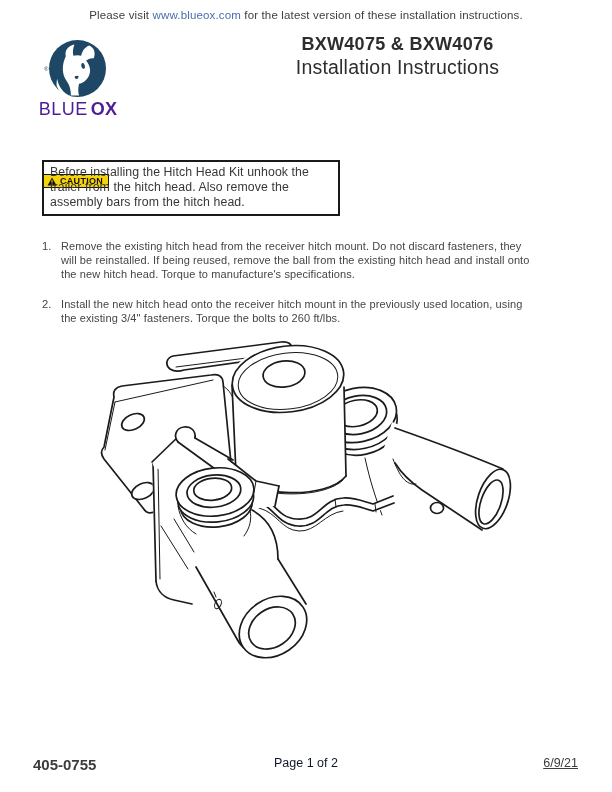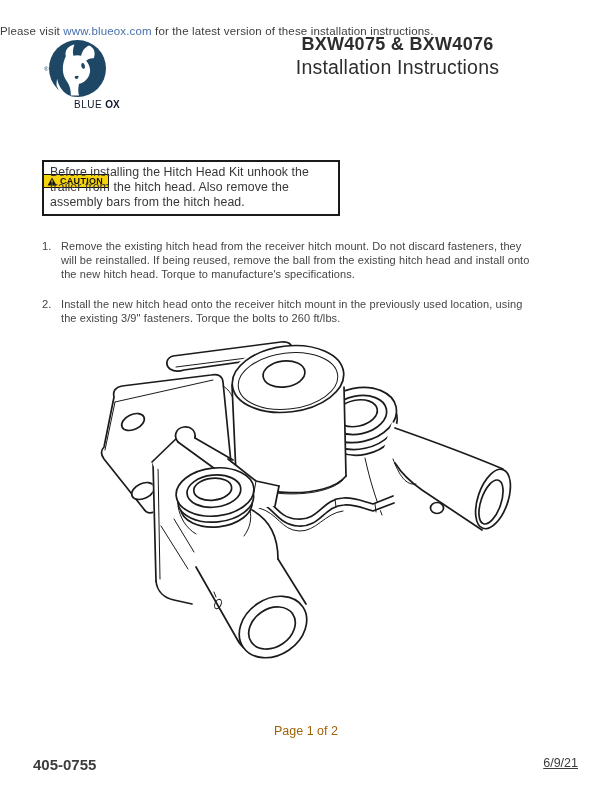--- a/index.html
+++ b/index.html
@@ -2,28 +2,28 @@
 <html><head>
 <meta charset="utf-8">
 <style>
   html,body{margin:0;padding:0;background:#e8e8e8;}
   .page{
     position:relative;width:612px;height:792px;margin:0 auto;
     background:#ffffff;overflow:hidden;
     font-family:"Liberation Sans",sans-serif;color:#3e3e3e;
   }
   
-  .notice{position:absolute;top:25px;left:0;right:0;
+  .notice{position:absolute;top:9px;left:0;right:0;text-align:center;
     font-size:11.5px;letter-spacing:.15px;color:#3e3e3e;}
   .notice a{color:#476fac;text-decoration:none;cursor:pointer;}
   
   .logo-circle{position:absolute;left:49px;top:40px;width:57px;height:57px;}
   .logo-reg{position:absolute;left:44px;top:66px;font-size:6px;color:#1d4765;}
-  .logo-word{position:absolute;left:36px;top:99px;width:84px;text-align:right;
-    font-size:10px;color:#0f172a;letter-spacing:.5px;white-space:nowrap;}
+  .logo-word{position:absolute;left:36px;top:99px;width:84px;text-align:center;
+    font-size:18px;color:#4c1d95;letter-spacing:.5px;white-space:nowrap;}
   .logo-word .w1{font-weight:400;}
   .logo-word .w2{font-weight:700;margin-left:3px;letter-spacing:.2px;}
   
   .title{position:absolute;left:235px;top:34px;width:325px;text-align:center;color:#2d2d2d;}
   .title .models{font-size:18px;font-weight:700;letter-spacing:.3px;margin-bottom:2px;}
   .title .sub{font-size:19.5px;font-weight:400;line-height:21px;letter-spacing:.2px;}
   
   .caution-badge{position:absolute;left:42px;top:146px;display:inline-flex;align-items:center;
     background:#f6d40d;border:1.2px solid #141414;padding:1px 5px 1px 4px;gap:3px;margin-top:28px;}
   .caution-badge .cb-label{font-size:9px;font-weight:700;color:#111;letter-spacing:.3px;}
@@ -36,21 +36,21 @@
   .step .num{width:19px;flex:0 0 19px;font-size:11.2px;color:#454545;}
   .step .txt{flex:1;max-width:472px;font-size:11px;line-height:13.8px;color:#454545;letter-spacing:.1px;}
   
   .figure{position:absolute;left:92px;top:338px;width:430px;height:330px;}
   .figure svg .ln{fill:none;stroke:#1b1b1b;stroke-width:1.7;stroke-linecap:round;stroke-linejoin:round;}
   .figure svg .lnf{fill:#ffffff;stroke:#1b1b1b;stroke-width:1.7;stroke-linejoin:round;}
   .figure svg .thin{fill:none;stroke:#1b1b1b;stroke-width:1;stroke-linecap:round;}
   .figure svg .mask{fill:#ffffff;stroke:none;}
   
   .footer-left{position:absolute;left:33px;top:756px;font-size:15px;color:#3c3c3c;font-weight:bold;}
-  .footer-center{position:absolute;left:0;right:0;top:724px;text-align:center;font-size:12.5px;color:#a16207;}
+  .footer-center{position:absolute;left:0;right:0;top:756px;text-align:center;font-size:12.5px;color:#0f172a;}
   .footer-right{position:absolute;right:34px;top:756px;font-size:12.5px;color:#3c3c3c;text-decoration:underline;}
 </style>
 </head>
 <body>
 
 <div class="page">
 
   <div class="notice"><span>Please visit </span><a>www.blueox.com</a><span> for the latest version of these installation instructions.</span></div>
 
   <svg class="logo-circle" viewBox="0 0 56 56">
@@ -81,21 +81,21 @@
   </div>
   <div class="caution-box">Before installing the Hitch Head Kit unhook the trailer from the hitch head. Also remove the assembly bars from the hitch head.</div>
 
   <div class="steps">
     <div class="step">
       <div class="num">1.</div>
       <div class="txt">Remove the existing hitch head from the receiver hitch mount. Do not discard fasteners, they will be reinstalled. If being reused, remove the ball from the existing hitch head and install onto the new hitch head. Torque to manufacture's specifications.</div>
     </div>
     <div class="step">
       <div class="num">2.</div>
-      <div class="txt">Install the new hitch head onto the receiver hitch mount in the previously used location, using the existing 3/9" fasteners. Torque the bolts to 260 ft/lbs.</div>
+      <div class="txt">Install the new hitch head onto the receiver hitch mount in the previously used location, using the existing 3/4" fasteners. Torque the bolts to 260 ft/lbs.</div>
     </div>
   </div>
 
   <div class="figure">
     <svg viewBox="0 0 430 330" width="430" height="330">
 
       <g>
         <path class="lnf" d="M78,31 C73,27 74,20 81,18 L189,4 C196,3 200,6 200,11 C200,15 197,17 192,18 L92,32 C86,34 81,33 78,31 Z"></path>
         <path class="thin" d="M84,29 L194,15"></path>
       </g>

